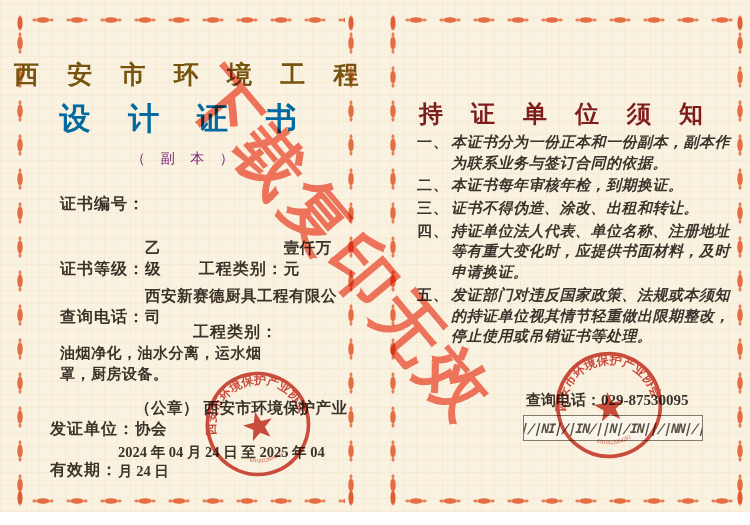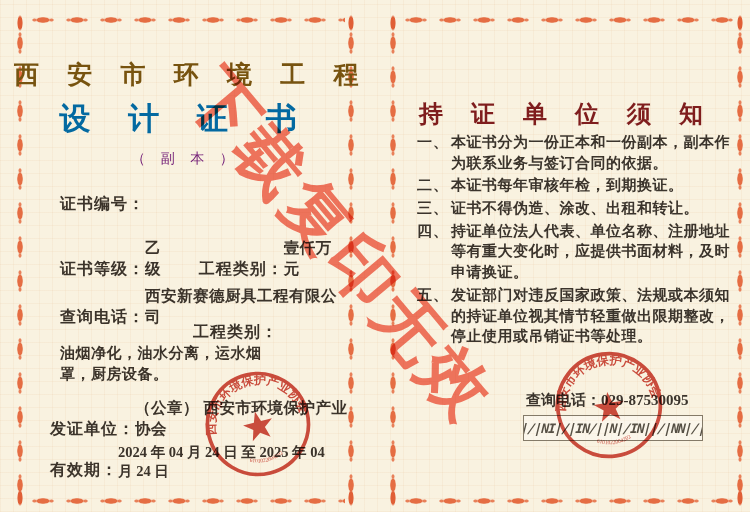--- a/index.html
+++ b/index.html
@@ -51,21 +51,21 @@
   .r5{top:384px;left:36px;right:6px;}
   .r6{top:429px;left:36px;right:20px;}
   .r6 .val{font-size:14.5px;letter-spacing:0;}
 
   
   .rtitle{position:absolute;top:40px;left:0;right:0;text-align:center;
     font-size:24px;font-weight:700;letter-spacing:11px;color:#7f1d1d;white-space:nowrap;margin-top:44px;}
   .notes{position:absolute;top:118px;left:30px;right:13px;color:#3b342c;}
   .note{display:flex;font-size:15px;line-height:1.38;font-weight:600;margin-bottom:2px;}
   .note .num{flex:none;width:34px;letter-spacing:1px;}
-  .note .txt{flex:1;letter-spacing:.5px;}
+  .note .txt{flex:1;letter-spacing:.5px;font-style:italic;}
   .phone{position:absolute;top:377px;left:139px;font-size:15px;font-weight:700;color:#3b342c;white-space:nowrap;}
   .barcode{position:absolute;top:401px;left:136px;width:178px;height:24px;border:1.5px solid #847a68;
     background:rgba(255,255,255,.35);overflow:hidden;display:flex;align-items:center;justify-content:center;}
   .barcode span{font-family:"DejaVu Sans Mono","Liberation Mono",monospace;font-size:13px;font-weight:700;
     color:#565045;letter-spacing:-1px;transform:skewX(-14deg);white-space:nowrap;}
 
   
   .stamp{position:absolute;color:#c8372a;opacity:.88;mix-blend-mode:multiply;}
   .stamp-left{left:203px;top:369px;width:110px;height:110px;transform:rotate(-14deg);}
   .stamp-right{left:553px;top:349px;width:112px;height:112px;transform:rotate(-8deg);}

